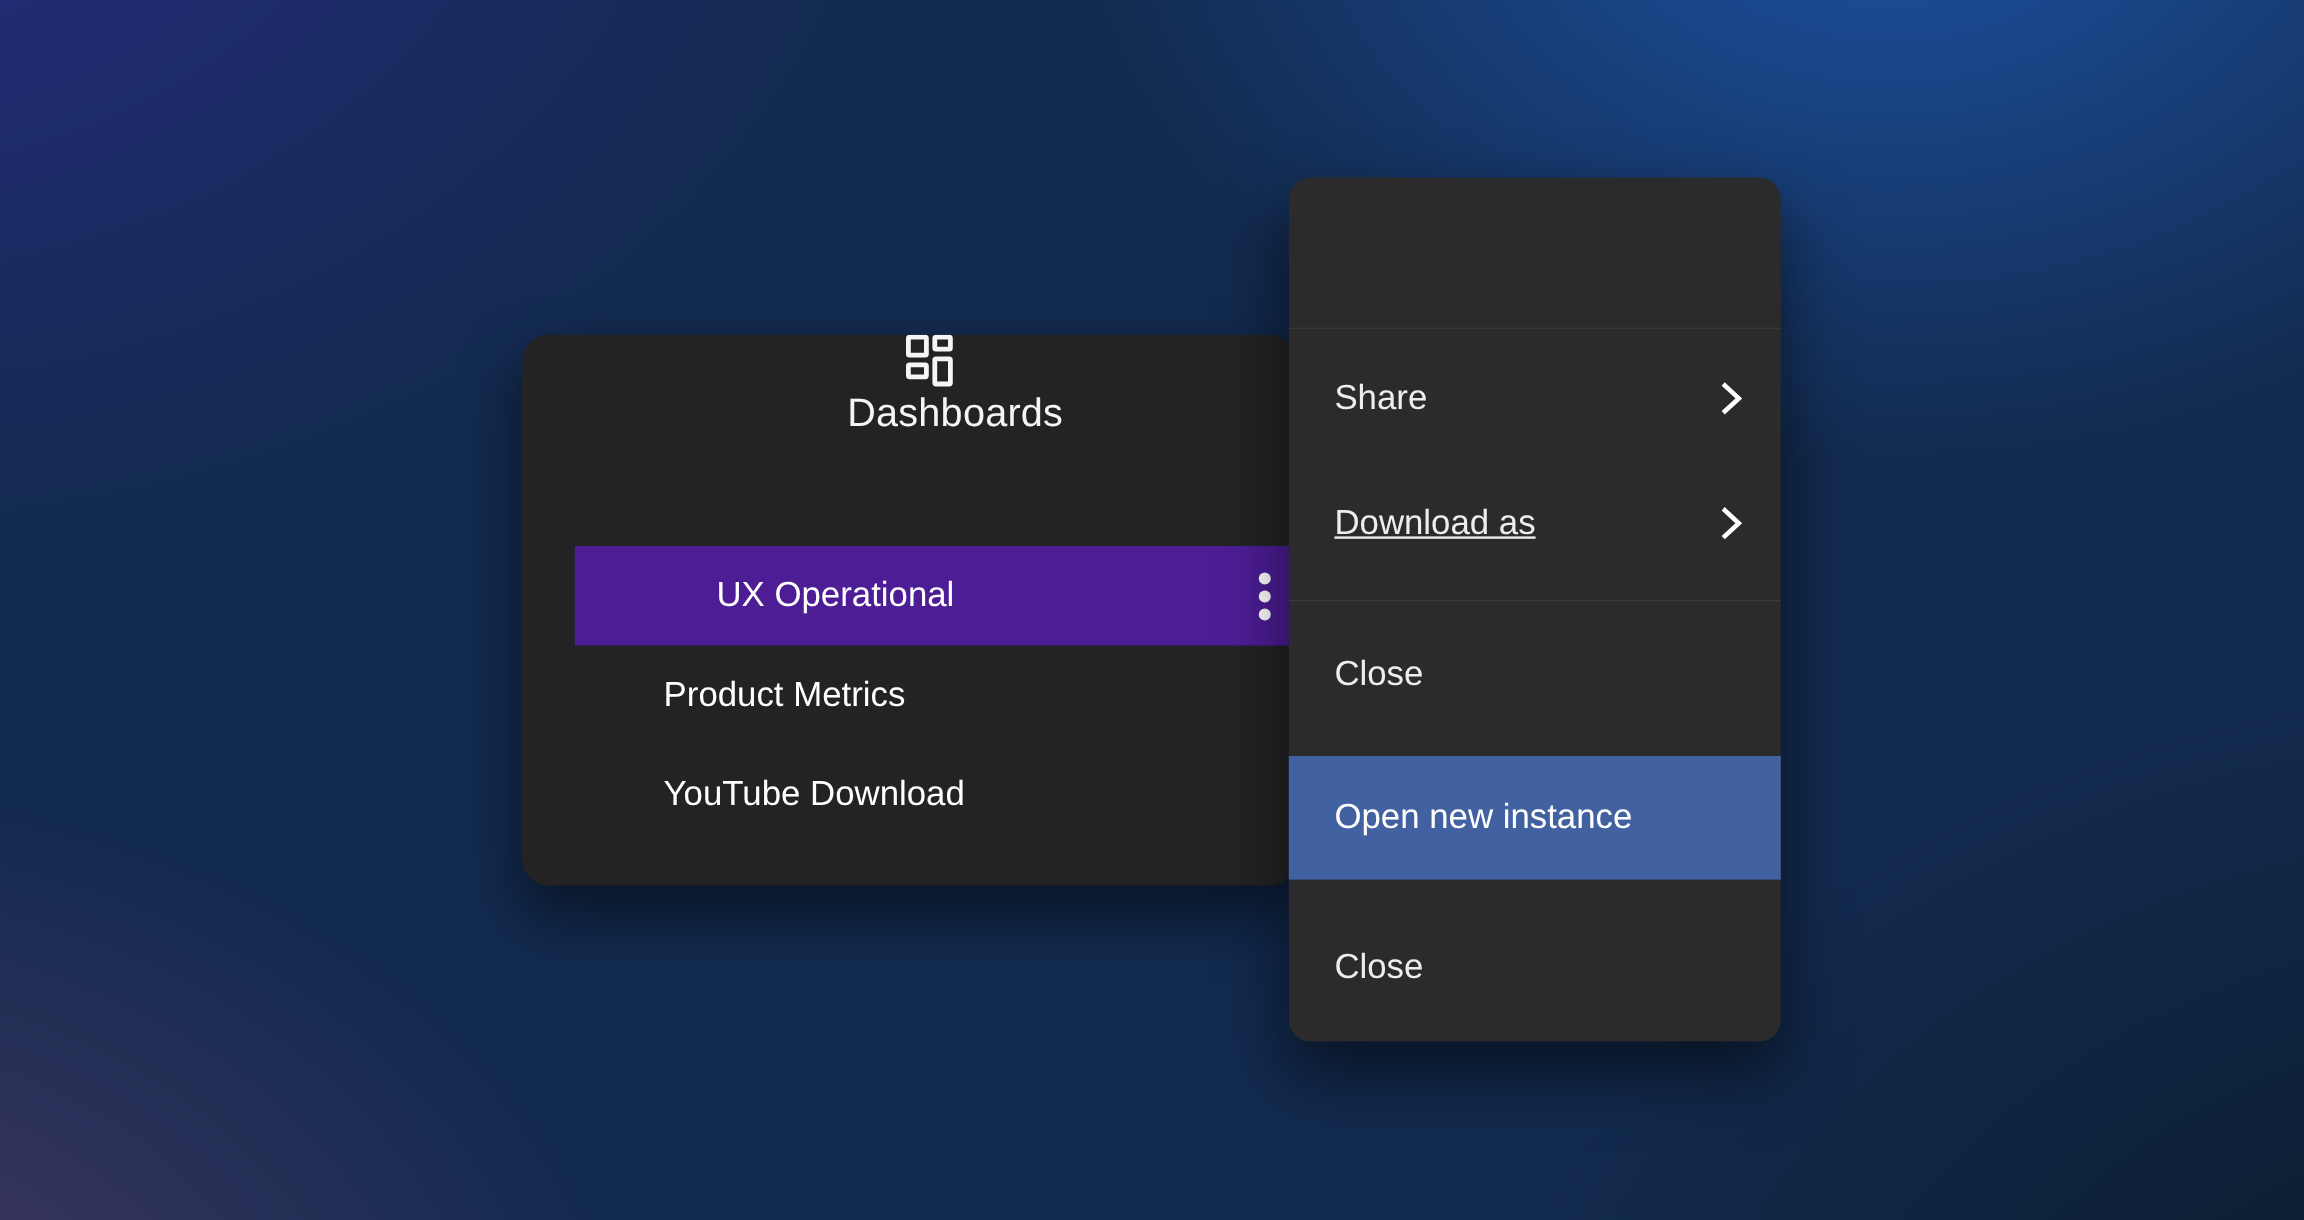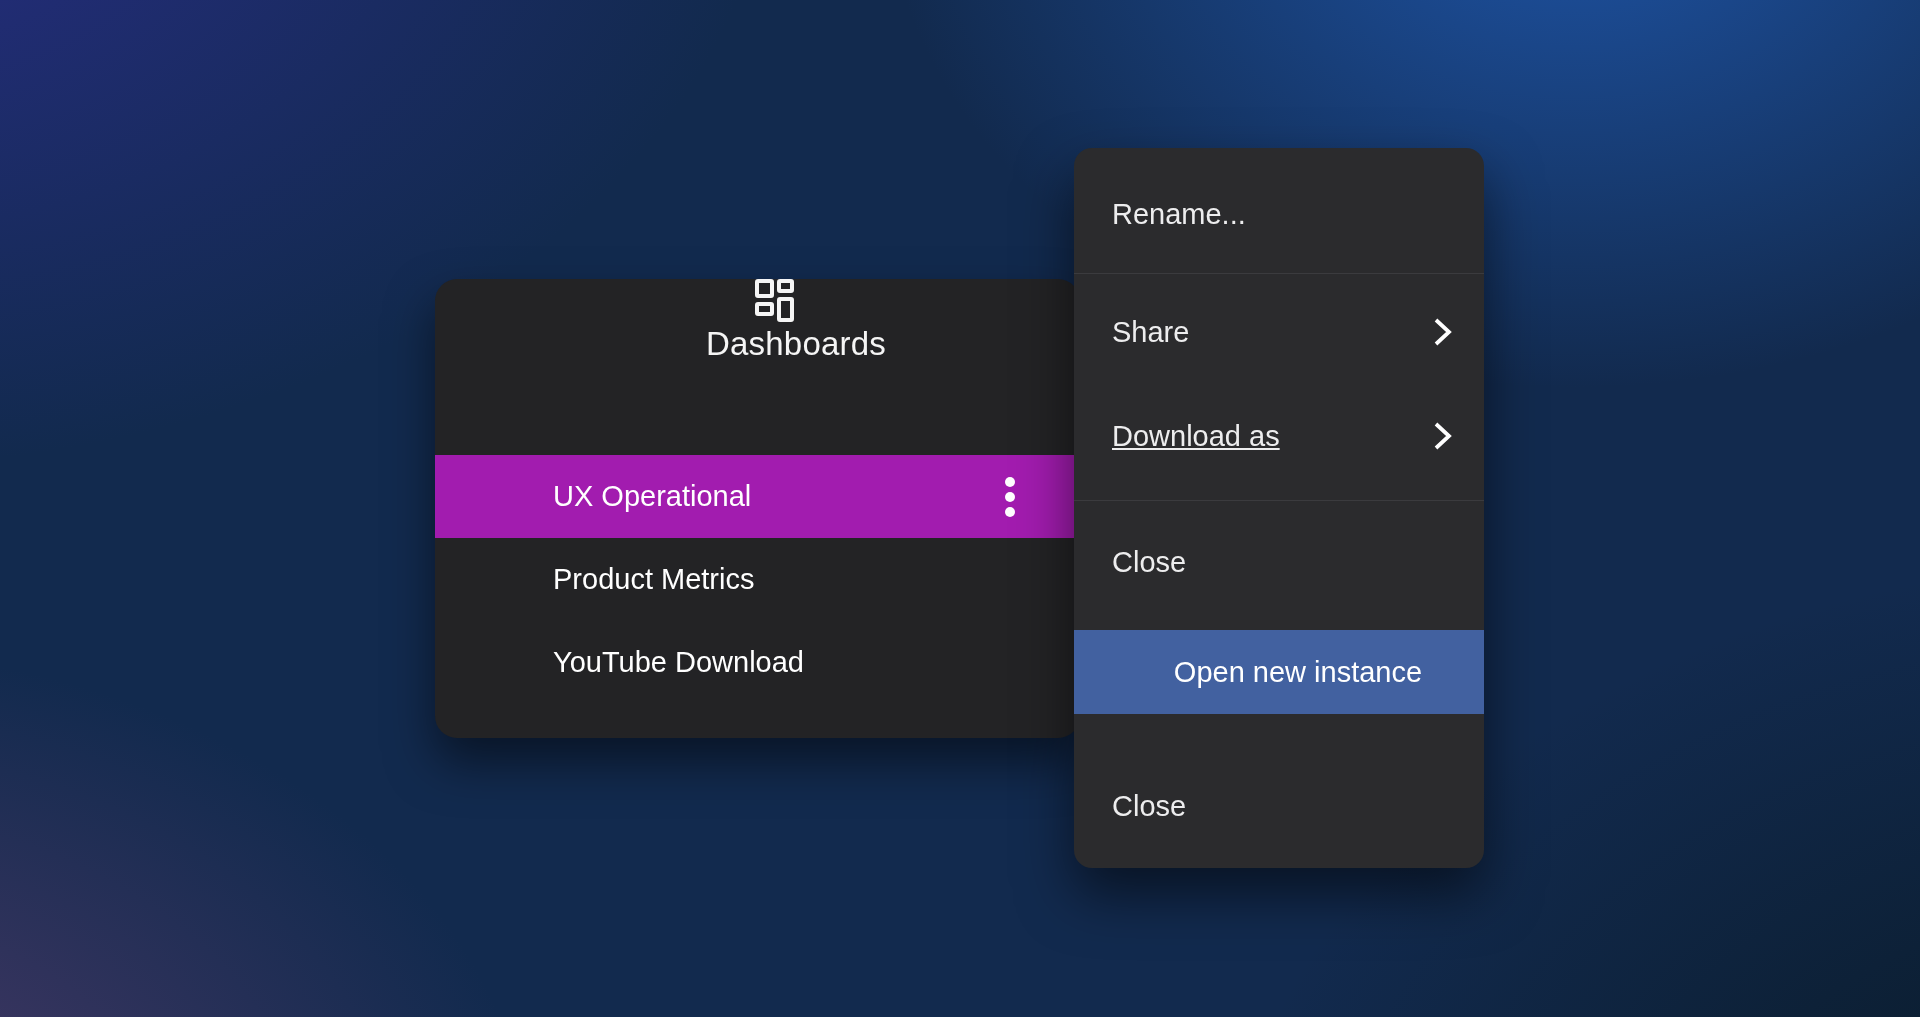--- a/index.html
+++ b/index.html
@@ -28,21 +28,21 @@
   }
   .dash-icon{width:40px;height:46px;display:inline-flex;flex:0 0 auto;}
   .panel-title{
     margin:0 0 0 42px;font-size:33px;font-weight:500;color:#f5f5f5;letter-spacing:.2px;
   }
   .dash-list{list-style:none;margin:0;padding:0;}
   .dash-row{
     position:relative;height:83px;display:flex;align-items:center;
     padding-left:118px;font-size:29px;color:#ffffff;cursor:pointer;
   }
-  .dash-row.selected{background:#a21caf;color:#ffffff;}
+  .dash-row.selected{background:#4c1d95;color:#ffffff;margin-left:44px;}
   .kebab{
     position:absolute;left:565px;top:0;height:100%;width:20px;
     display:flex;flex-direction:column;align-items:center;justify-content:center;gap:5px;
     cursor:pointer;
   }
   .kebab i{width:10px;height:10px;border-radius:50%;background:#ffffff;display:block;}
 
   
   .menu{
     position:absolute;left:1074px;top:148px;width:410px;height:720px;
@@ -52,21 +52,21 @@
   }
   .menu-item{
     position:absolute;left:0;width:100%;height:104px;
     display:flex;align-items:center;padding-left:38px;
     font-size:29px;cursor:pointer;
   }
   .mi-rename{top:14px;}
   .mi-share{top:132px;}
   .mi-download{top:236px;text-decoration:underline;}
   .mi-about{top:362px;}
-  .mi-open{top:482px;height:84px;background:#4261a0;color:#ffffff;justify-content:center;}
+  .mi-open{top:482px;height:103px;background:#4261a0;color:#ffffff;}
   .mi-close{top:606px;}
   .menu-divider{
     position:absolute;left:0;width:100%;height:1px;background:#3b3b3e;
   }
   .md-1{top:125px;}
   .md-2{top:352px;}
   .chevron{
     position:absolute;right:30px;top:50%;transform:translateY(-50%);
     width:22px;height:34px;display:inline-flex;
   }
@@ -102,23 +102,20 @@
         <span class="row-label">Product Metrics</span>
       </li>
       <li class="dash-row">
         <span class="row-label">YouTube Download</span>
       </li>
     </ul>
   </section>
 
   <nav class="menu">
 
-    <div class="menu-item mi-rename">
-      <span>Rename...</span>
-    </div>
 
     <div class="menu-divider md-1"></div>
 
     <div class="menu-item mi-share">
       <span>Share</span>
       <span class="chevron">
         <svg viewBox="0 0 22 34" width="22" height="34" fill="none" stroke="#ffffff" stroke-width="3.8">
           <polyline points="4,5 17,17 4,29"></polyline>
         </svg>
       </span>

